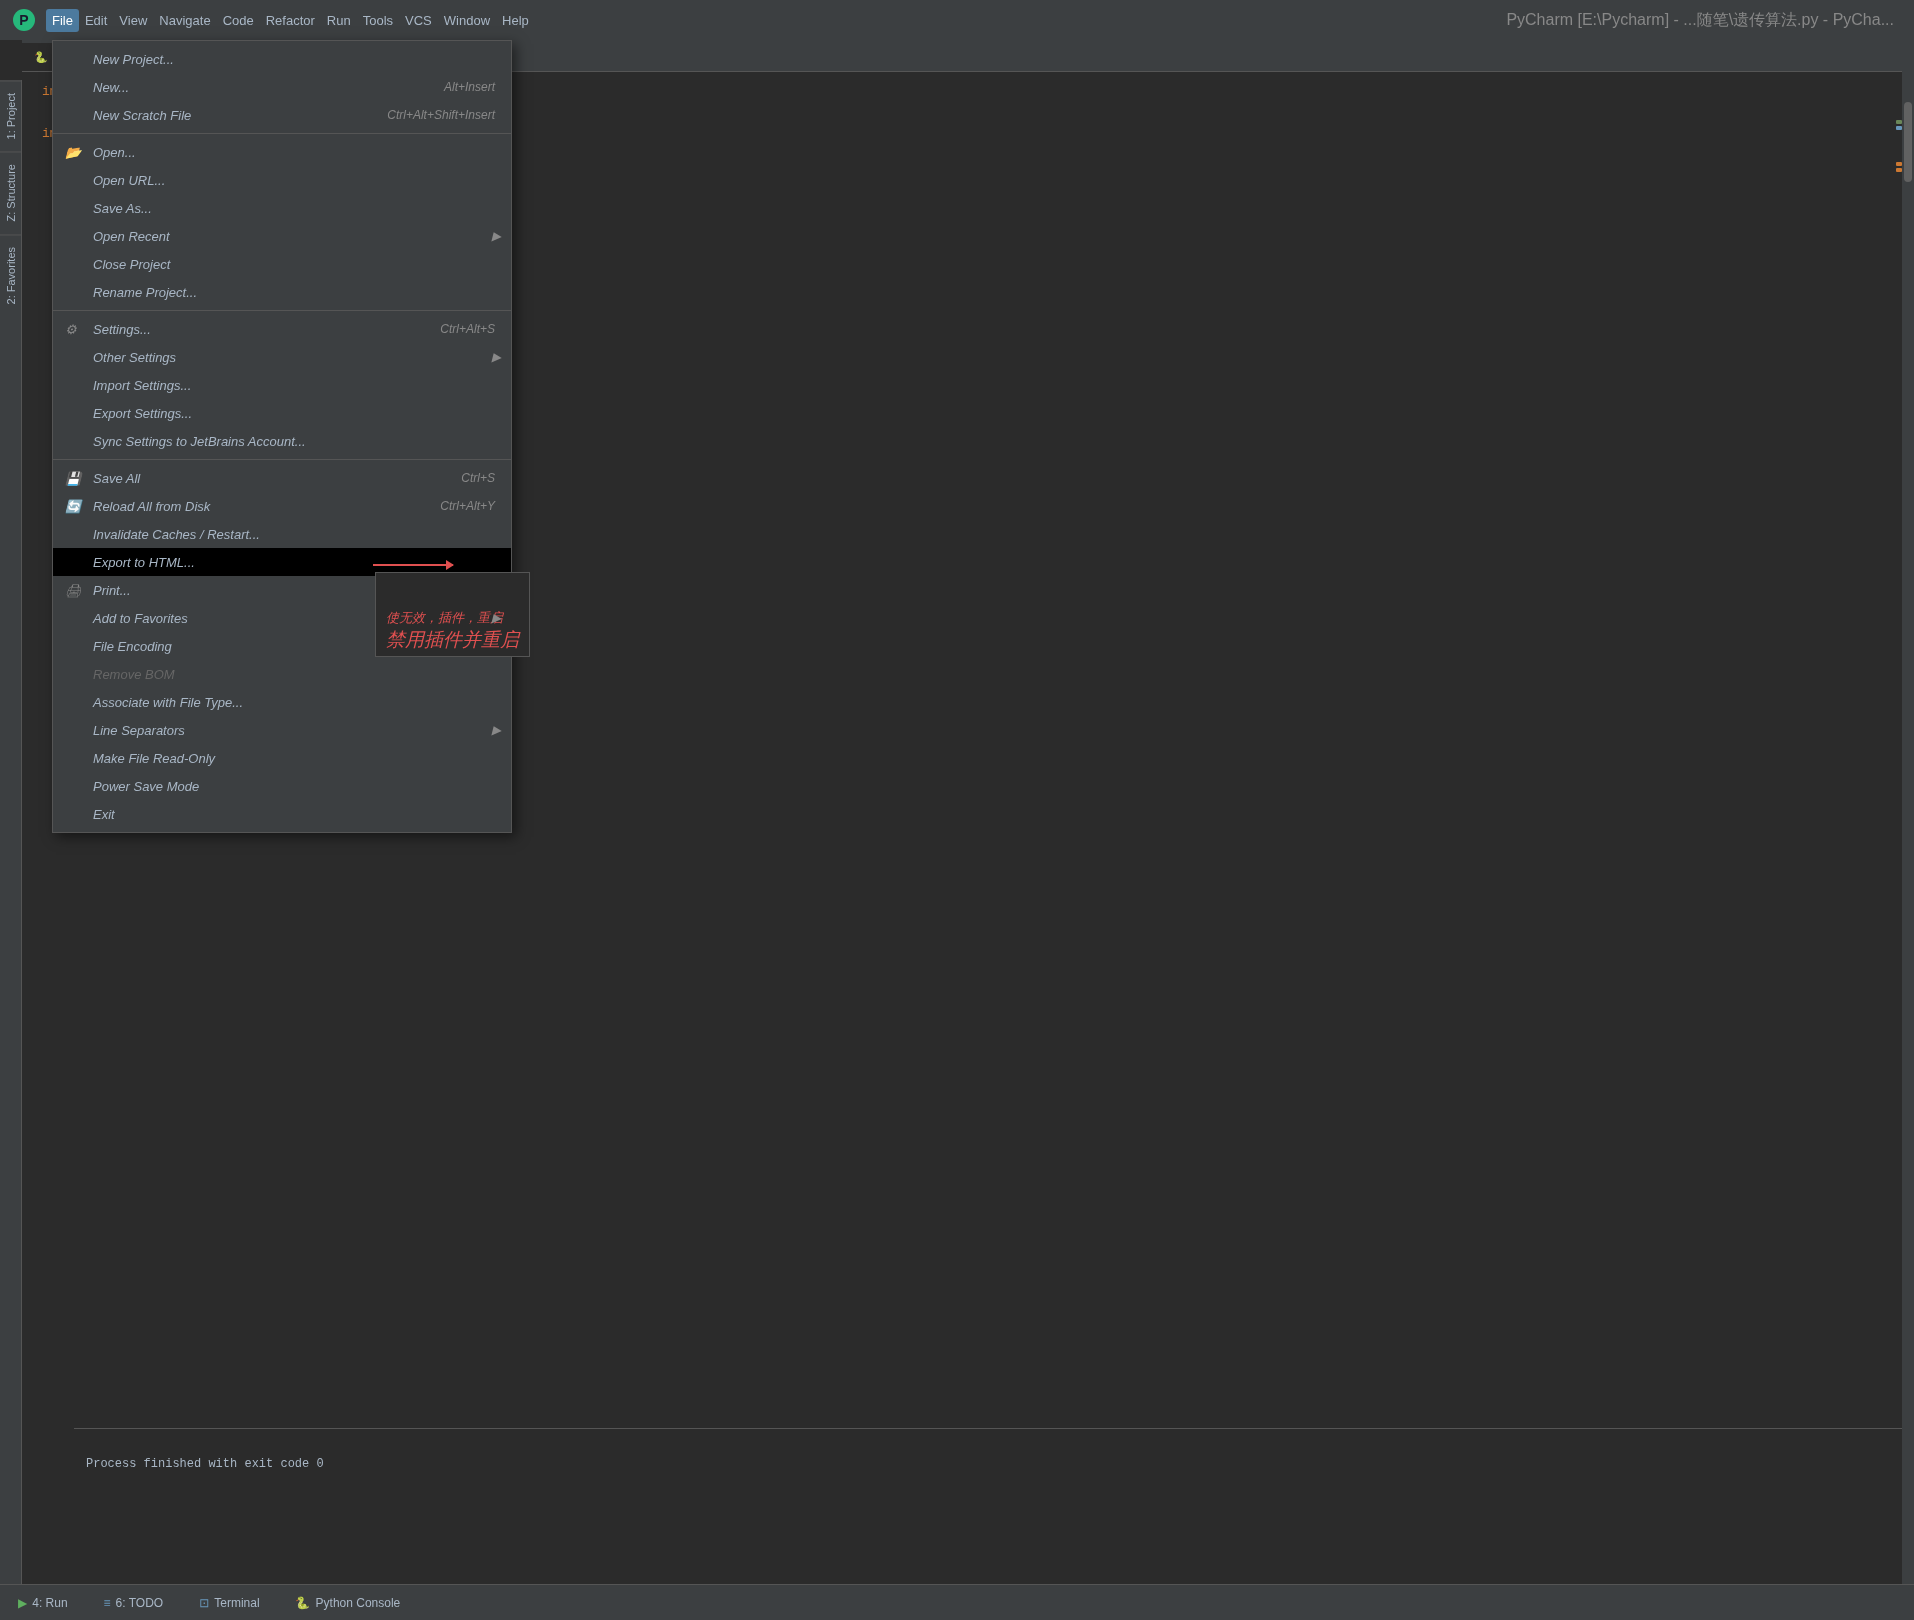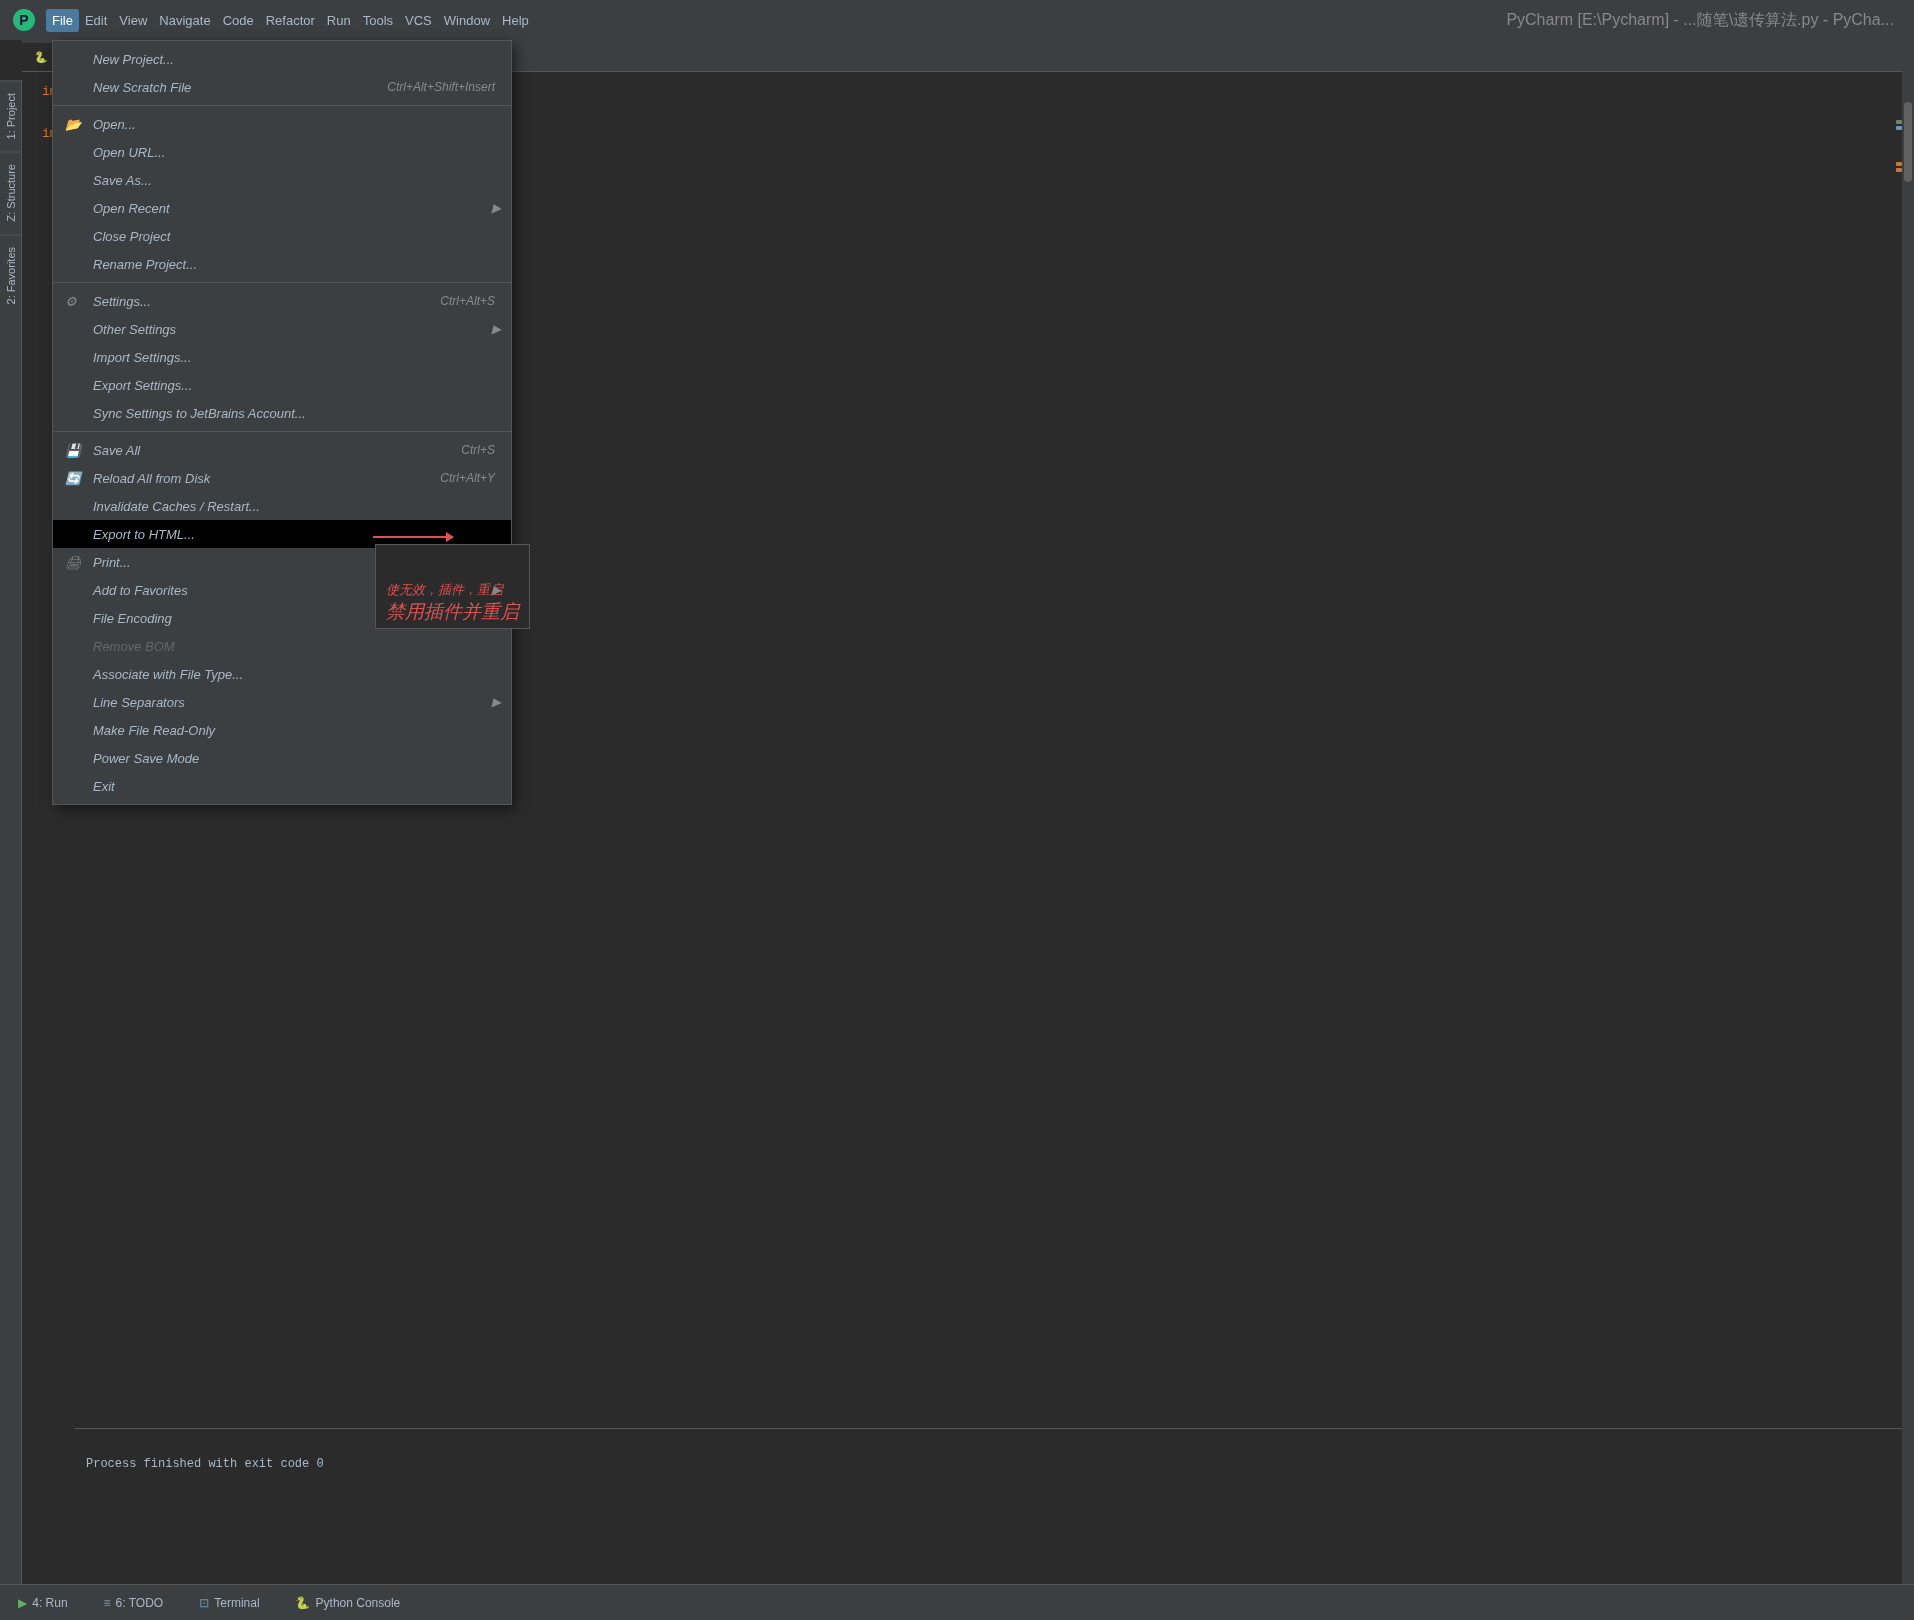--- a/index.html
+++ b/index.html
@@ -360,20 +360,24 @@
   </div>
 </div>
 
 <div class="dropdown-overlay">
   <div class="dropdown-menu">
 
     <div class="menu-entry">
       <span class="entry-label">New Project...</span>
     </div>
 
+    <div class="menu-entry">
+      <span class="entry-label">New...</span>
+      <span class="shortcut">Alt+Insert</span>
+    </div>
 
     <div class="menu-entry">
       <span class="entry-label">New Scratch File</span>
       <span class="shortcut">Ctrl+Alt+Shift+Insert</span>
     </div>
     <div class="menu-separator"></div>
 
     <div class="menu-entry">
       <span class="entry-icon">📂</span>
       <span class="entry-label">Open...</span>

